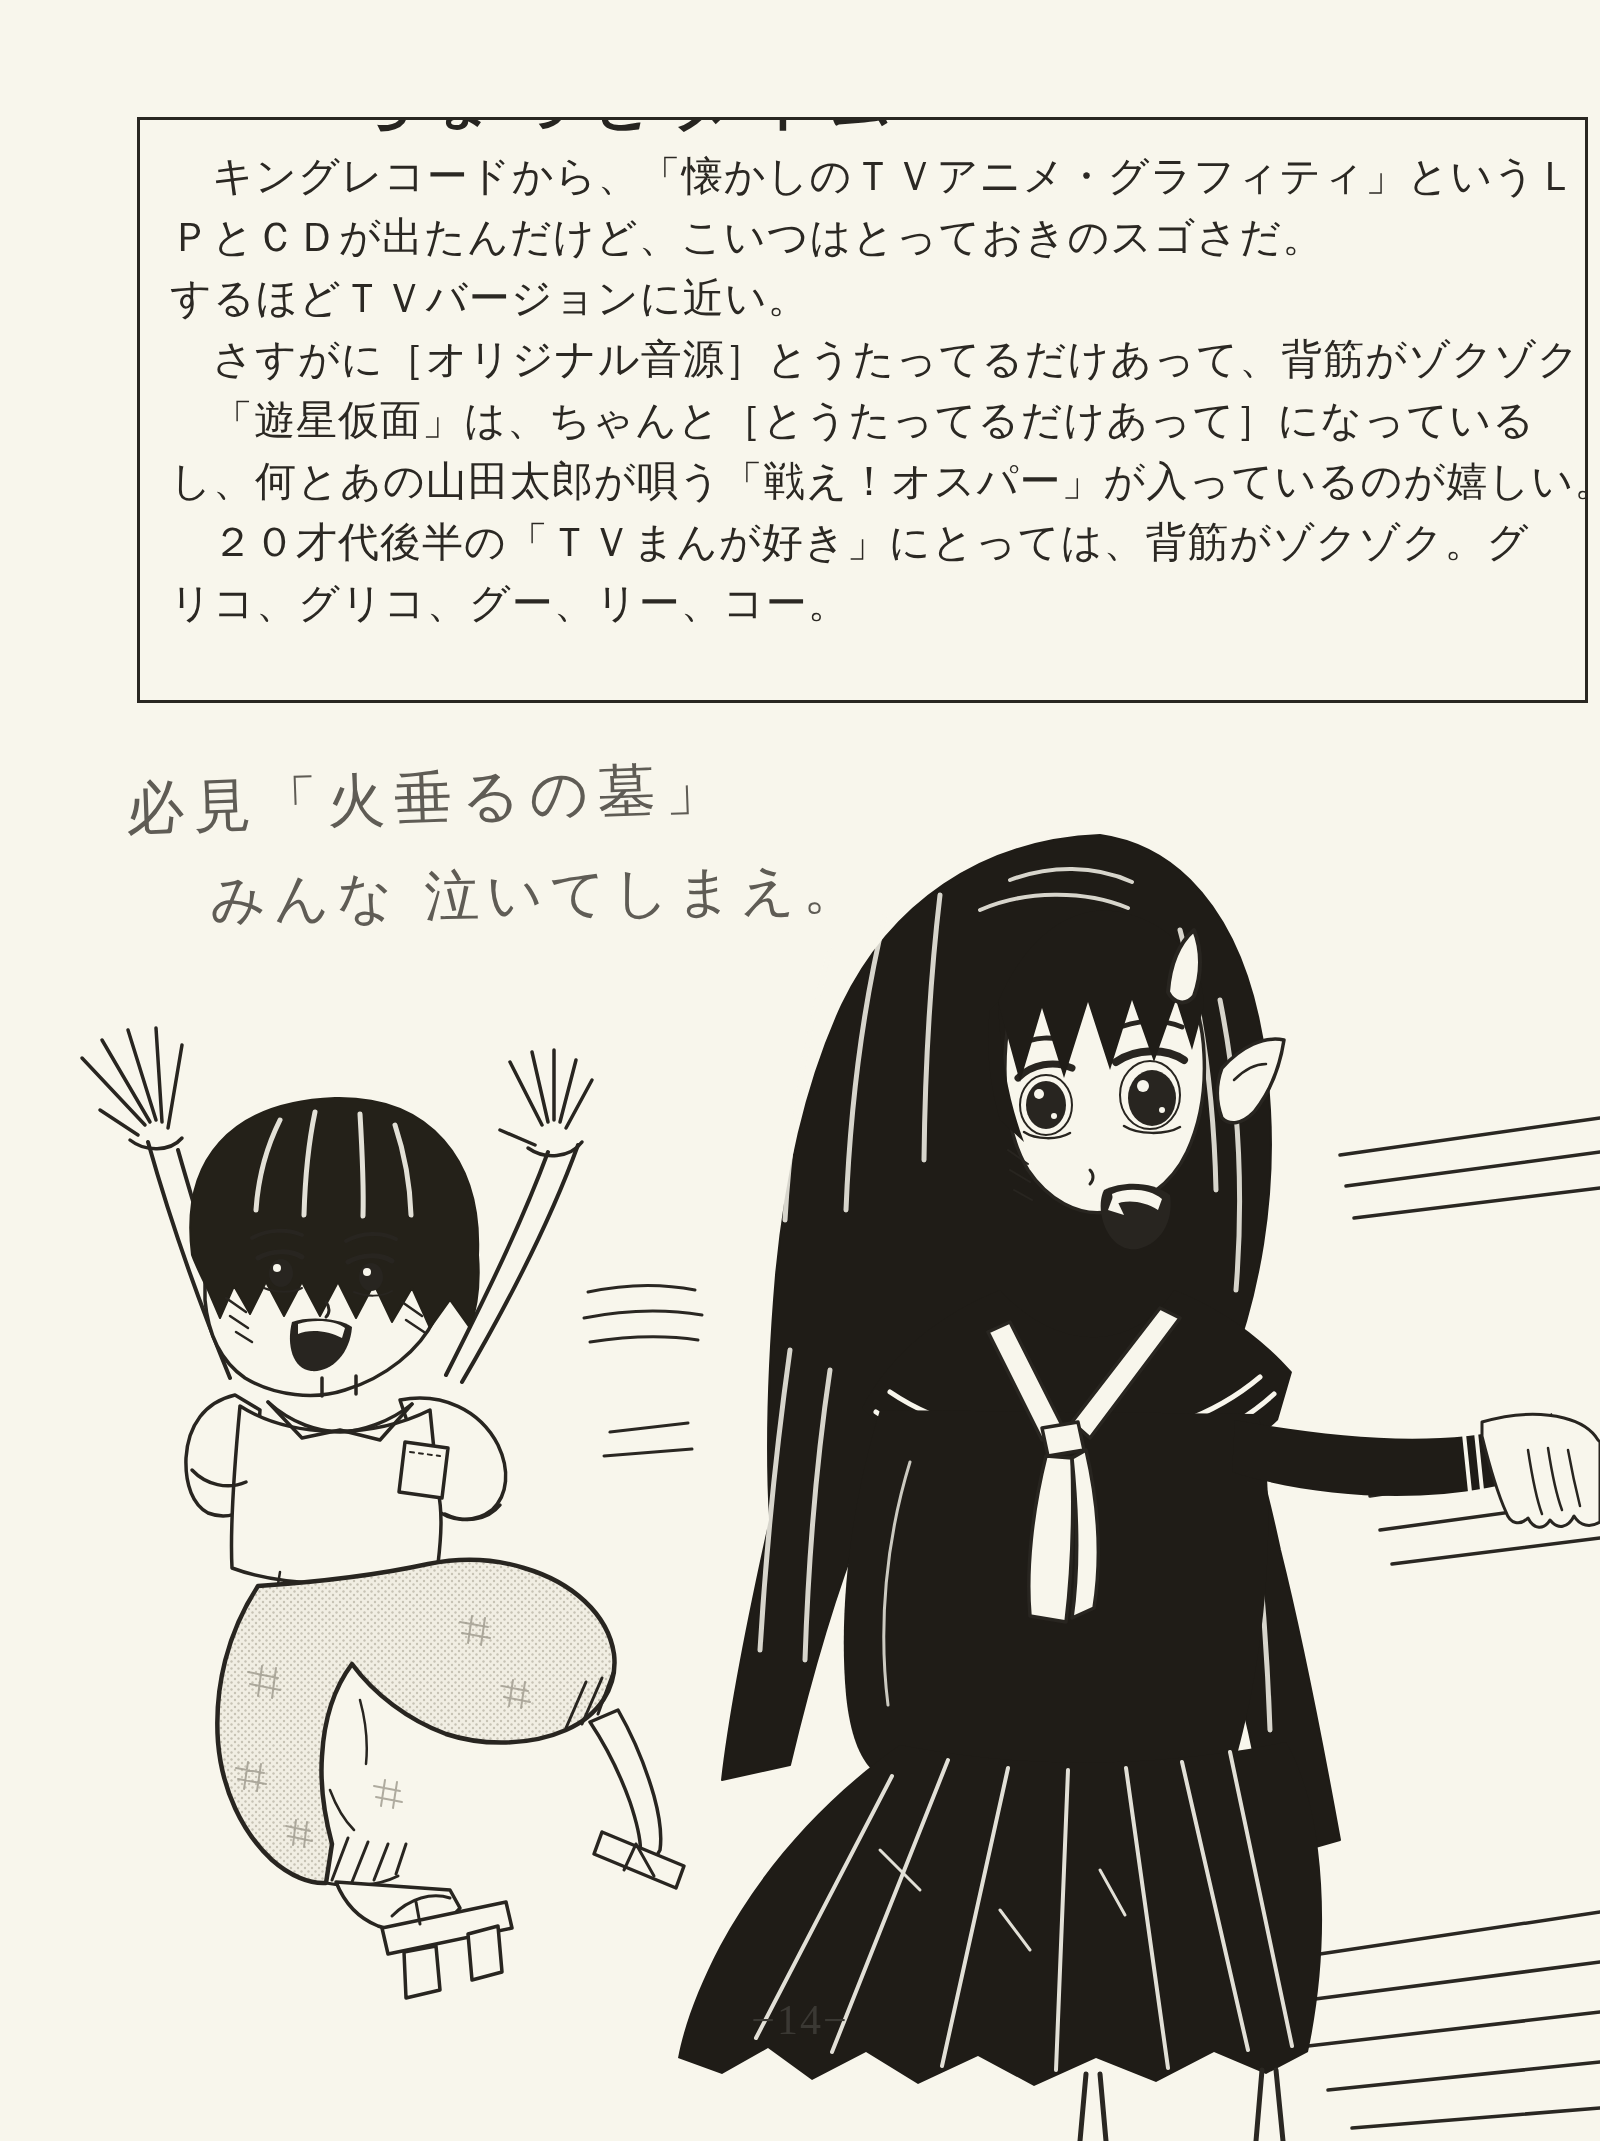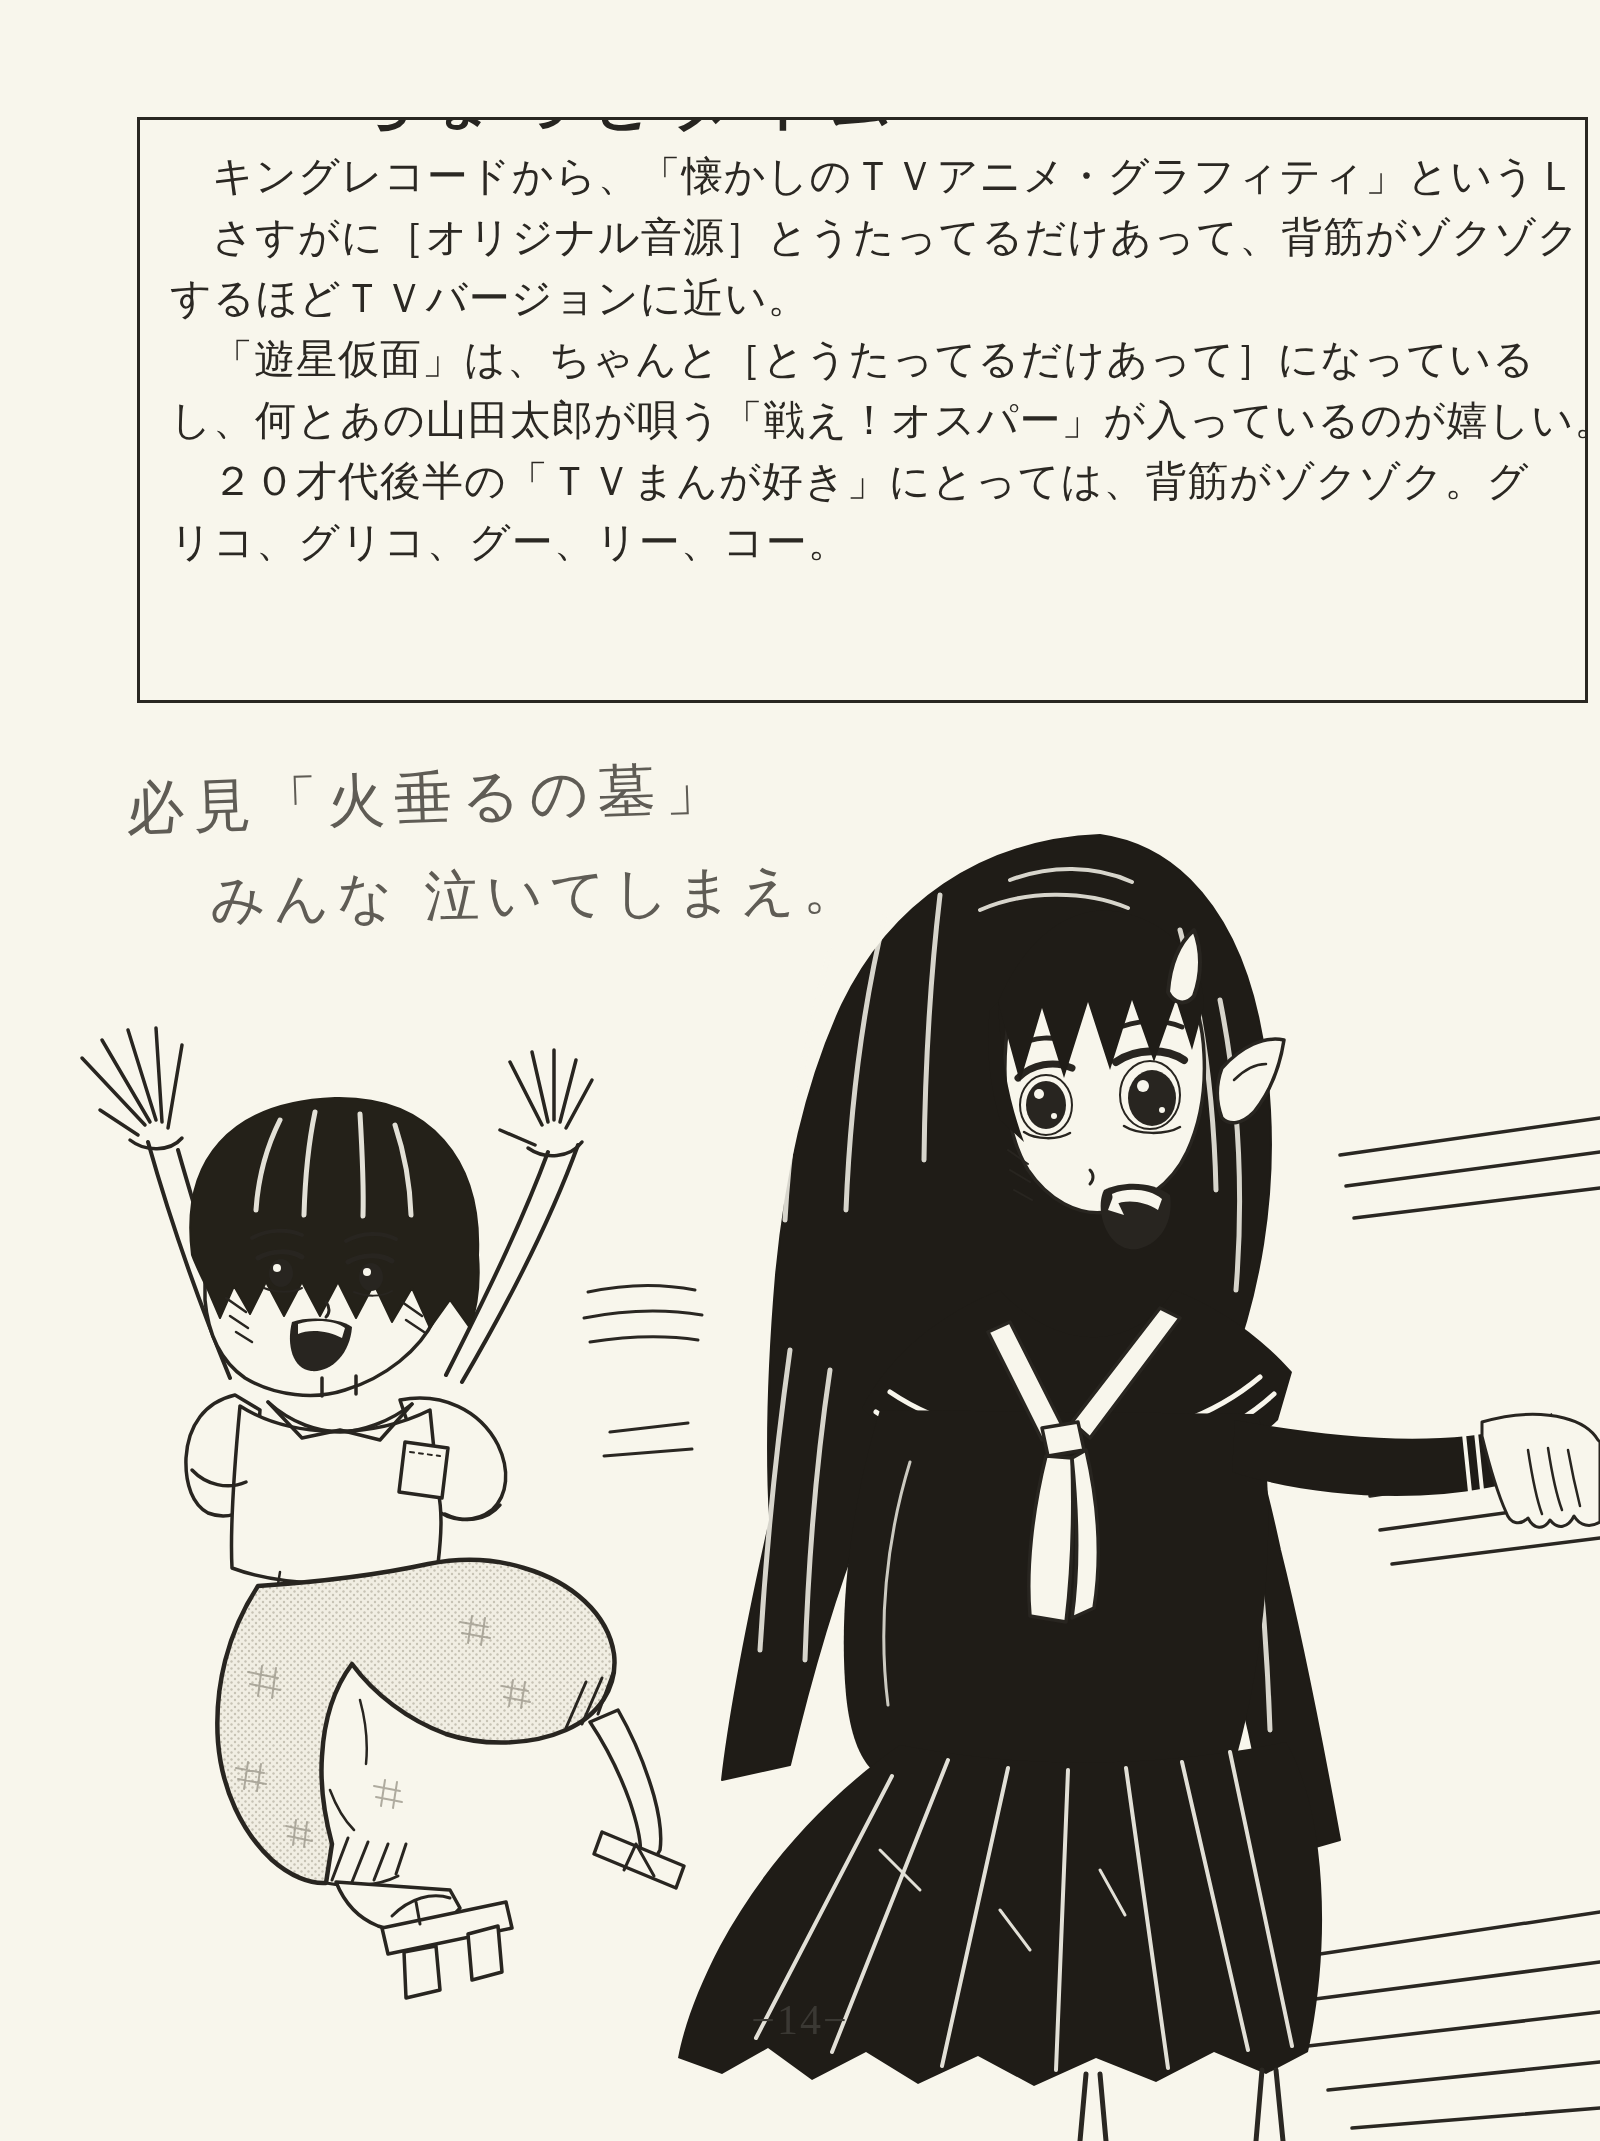--- a/index.html
+++ b/index.html
@@ -43,22 +43,23 @@
   }
 </style>
 </head>
 <body>
 
 <div class="page">
 
   <div class="textbox">
     <span class="boxtitle">ちょっとタイム</span>
     <p>　キングレコードから、「懐かしのＴＶアニメ・グラフィティ」というＬ</p>
+    <p>ＰとＣＤが出たんだけど、こいつはとっておきのスゴさだ。</p>
+    <p>するほどＴＶバージョンに近い。</p>
     <p>　さすがに［オリジナル音源］とうたってるだけあって、背筋がゾクゾク</p>
-    <p>するほどＴＶバージョンに近い。</p>
     <p>　「遊星仮面」は、ちゃんと［とうたってるだけあって］になっている</p>
     <p>し、何とあの山田太郎が唄う「戦え！オスパー」が入っているのが嬉しい。</p>
     <p>　２０才代後半の「ＴＶまんが好き」にとっては、背筋がゾクゾク。グ</p>
     <p>リコ、グリコ、グー、リー、コー。</p>
   </div>
 
   <div class="hw hw1">必見「火垂るの墓」</div>
   <div class="hw hw2">みんな 泣いてしまえ。</div>
 
   <div class="illu" style="left:30px;top:830px;">

